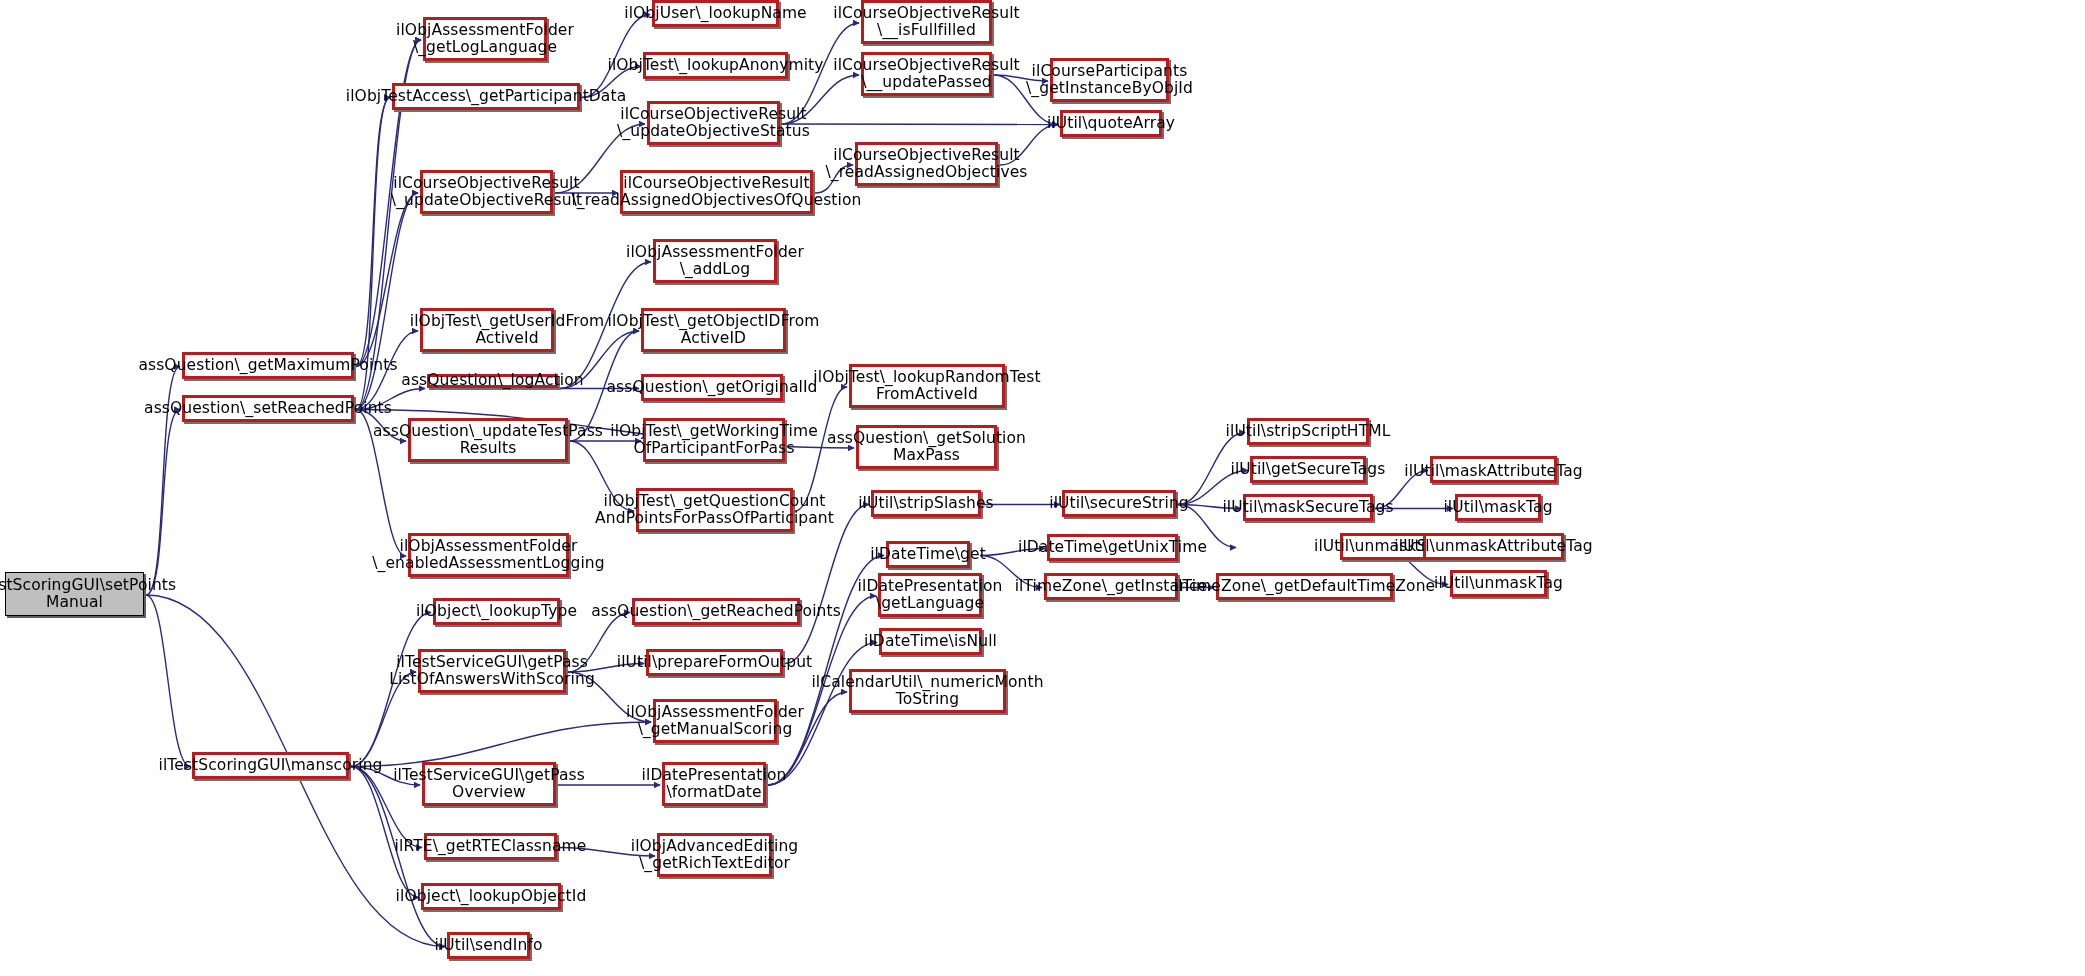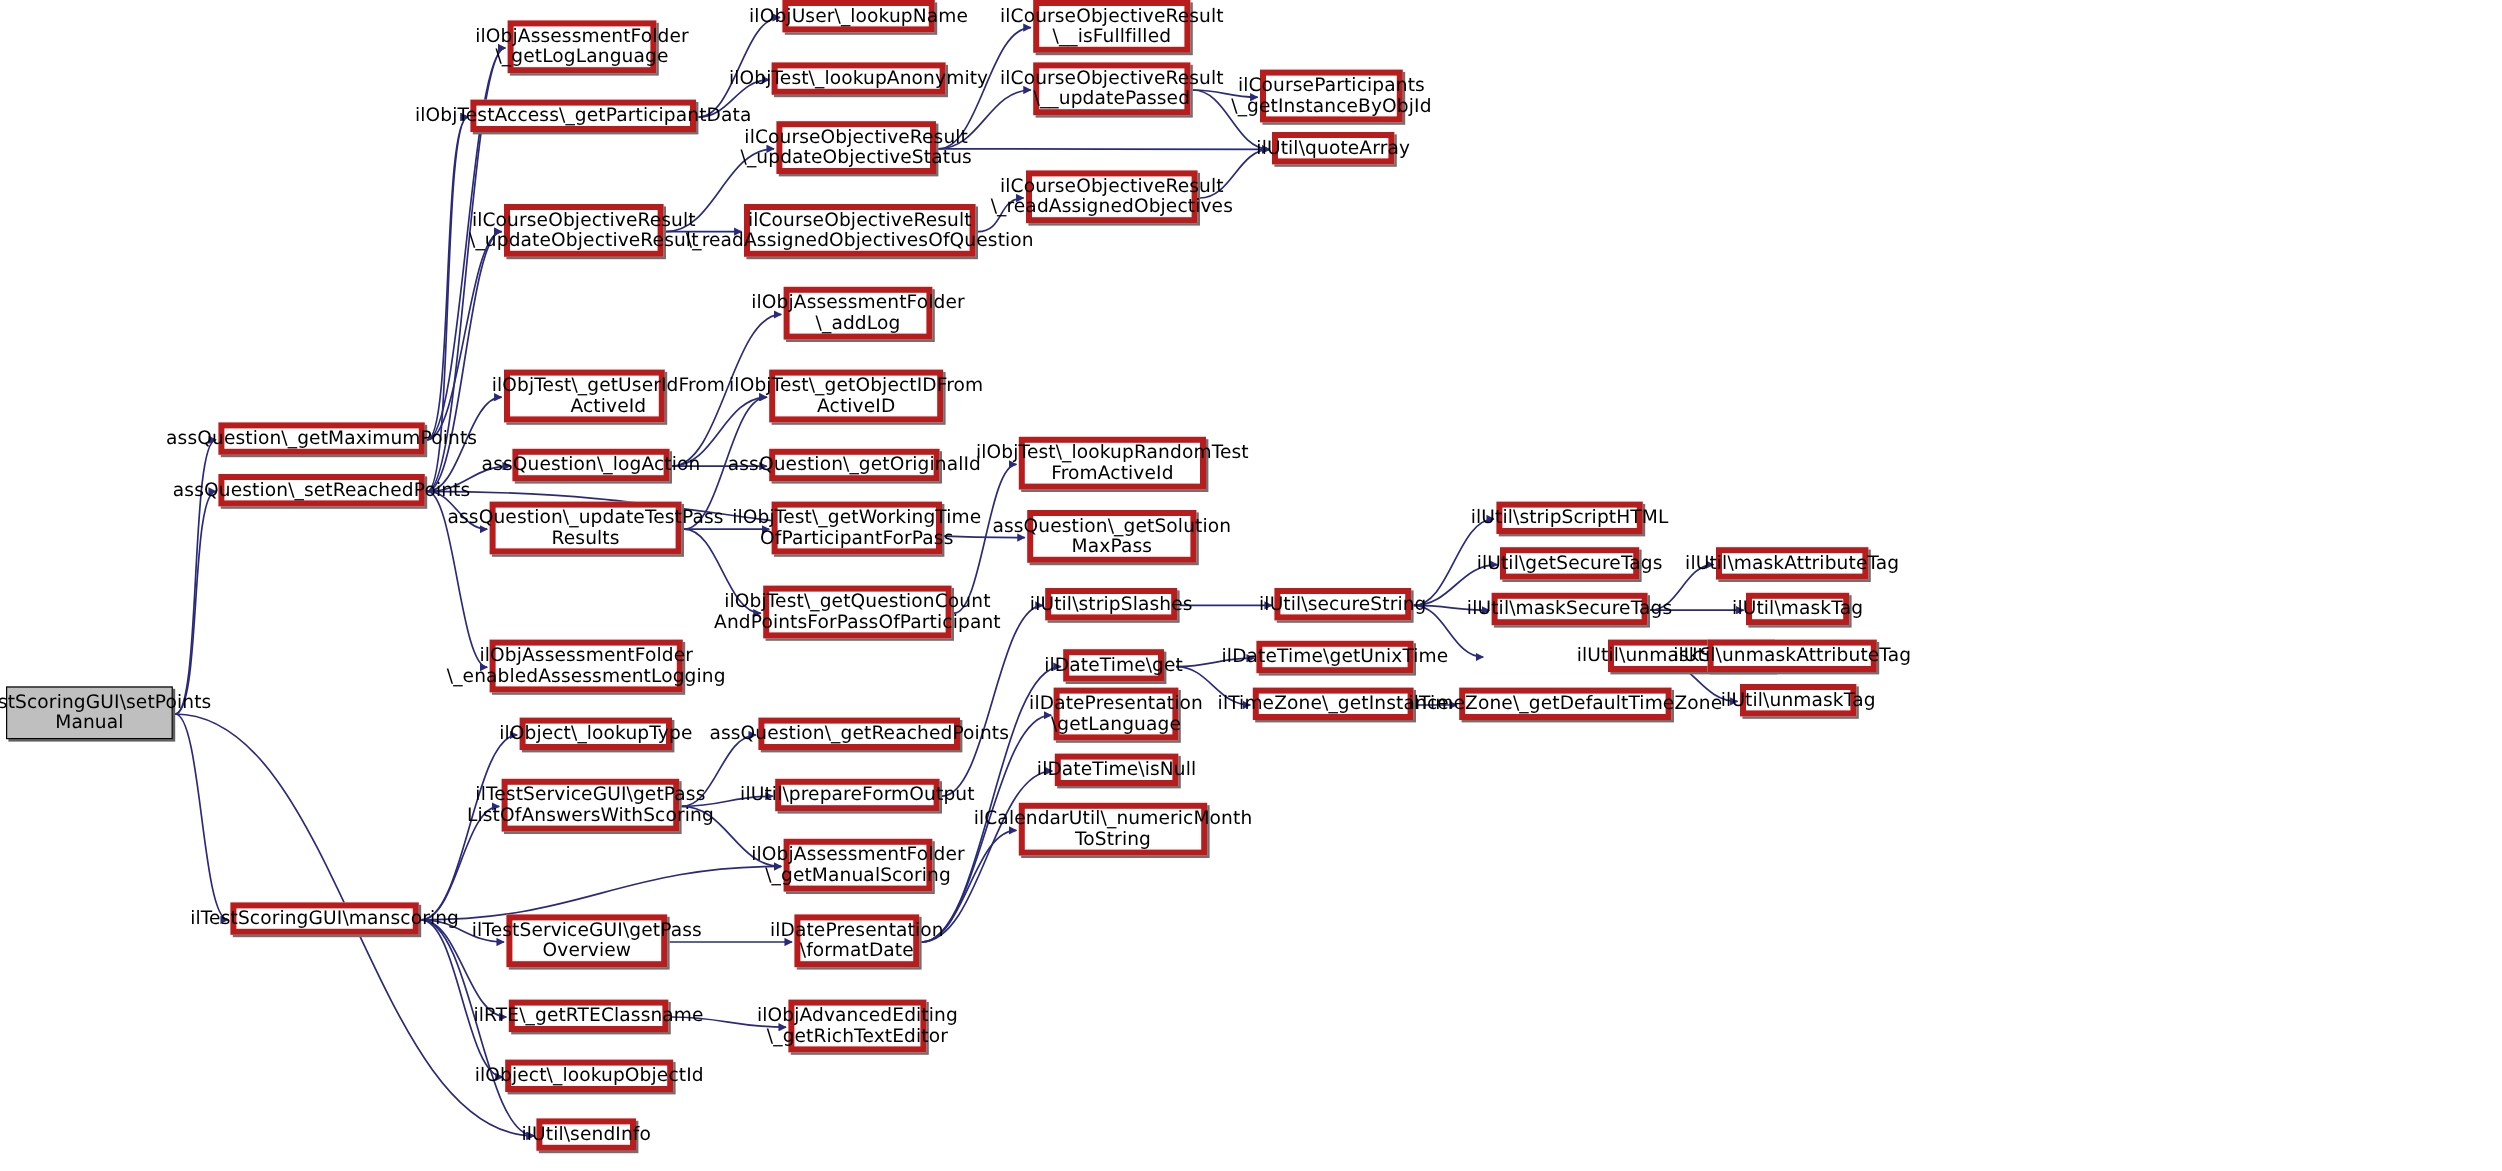--- a/index.html
+++ b/index.html
@@ -24,21 +24,21 @@
     pointer-events: none;
   }
   .node {
     position: absolute;
     box-sizing: border-box;
     display: flex;
     align-items: center;
     justify-content: center;
     text-align: center;
     background: #ffffff;
-    border: 5px solid #b91c1c;
+    border: 3px solid #b91c1c;
     box-shadow: 2px 2px 0 0 #707070;
     color: #000000;
     font-size: 15.5px;
     line-height: 17.5px;
     letter-spacing: 0.1px;
     white-space: pre-line;
     padding: 0 4px;
     z-index: 5;
   }
   .node.root {
@@ -125,21 +125,21 @@
     <div class="node" style="left: 182px; top: 352px; width: 172px; height: 27px;"><span>assQuestion\_getMaximumPoints</span></div>
     <div class="node" style="left: 182px; top: 395px; width: 172px; height: 27px;"><span>assQuestion\_setReachedPoints</span></div>
     <div class="node" style="left: 192px; top: 752px; width: 157px; height: 27px;"><span>ilTestScoringGUI\manscoring</span></div>
     <div class="node" style="left: 423px; top: 17px; width: 124px; height: 44px;"><span>ilObjAssessmentFolder
 \_getLogLanguage</span></div>
     <div class="node" style="left: 392px; top: 83px; width: 188px; height: 27px;"><span>ilObjTestAccess\_getParticipantData</span></div>
     <div class="node" style="left: 420px; top: 170px; width: 133px; height: 44px;"><span>ilCourseObjectiveResult
 \_updateObjectiveResult</span></div>
     <div class="node" style="left: 420px; top: 308px; width: 134px; height: 44px; padding-left: 44px;"><span>ilObjTest\_getUserIdFrom
 ActiveId</span></div>
-    <div class="node" style="left: 427px; top: 374px; width: 131px; height: 27px;"><span>assQuestion\_logAction</span></div>
+    <div class="node" style="left: 427px; top: 374px; width: 131px; height: 14px;"><span>assQuestion\_logAction</span></div>
     <div class="node" style="left: 408px; top: 418px; width: 160px; height: 44px; justify-content: center;"><span>assQuestion\_updateTestPass
 Results</span></div>
     <div class="node" style="left: 408px; top: 533px; width: 161px; height: 44px;"><span>ilObjAssessmentFolder
 \_enabledAssessmentLogging</span></div>
     <div class="node" style="left: 433px; top: 598px; width: 127px; height: 27px;"><span>ilObject\_lookupType</span></div>
     <div class="node" style="left: 418px; top: 649px; width: 148px; height: 44px;"><span>ilTestServiceGUI\getPass
 ListOfAnswersWithScoring</span></div>
     <div class="node" style="left: 422px; top: 762px; width: 134px; height: 44px;"><span>ilTestServiceGUI\getPass
 Overview</span></div>
     <div class="node" style="left: 424px; top: 833px; width: 133px; height: 27px;"><span>ilRTE\_getRTEClassname</span></div>

